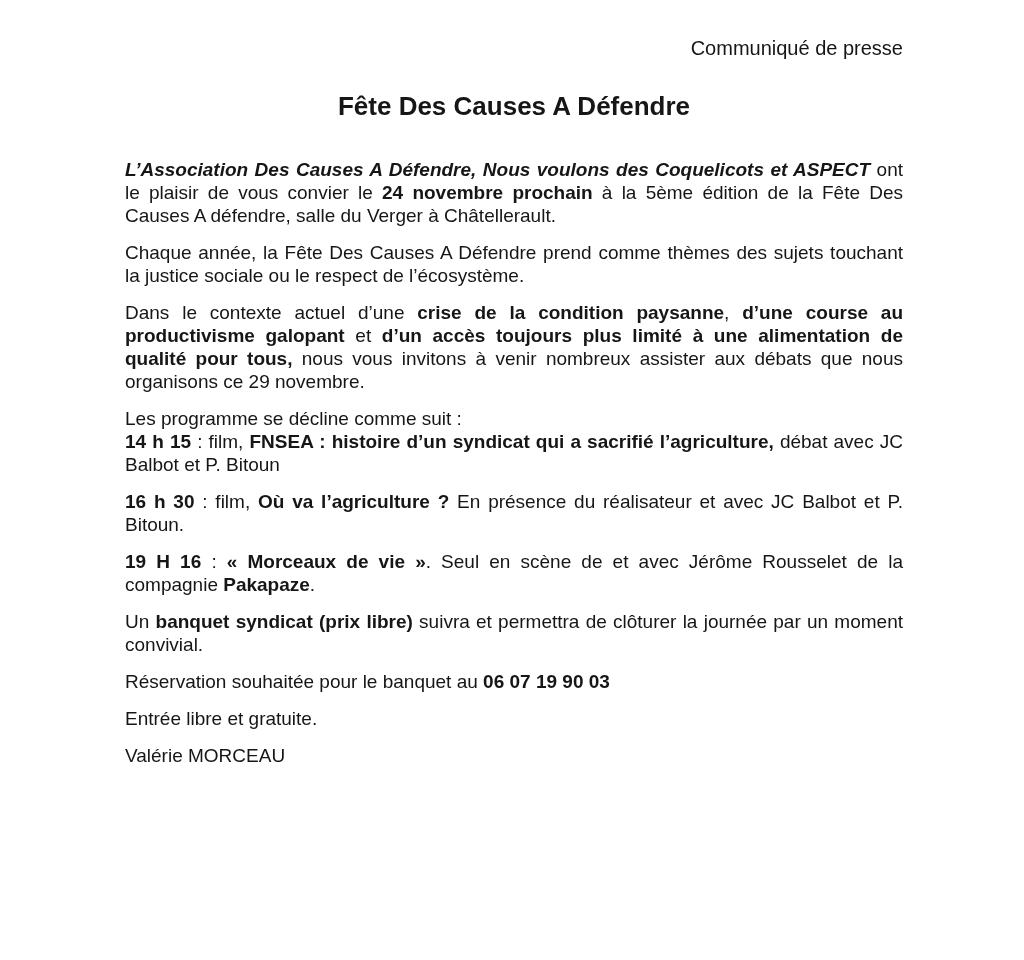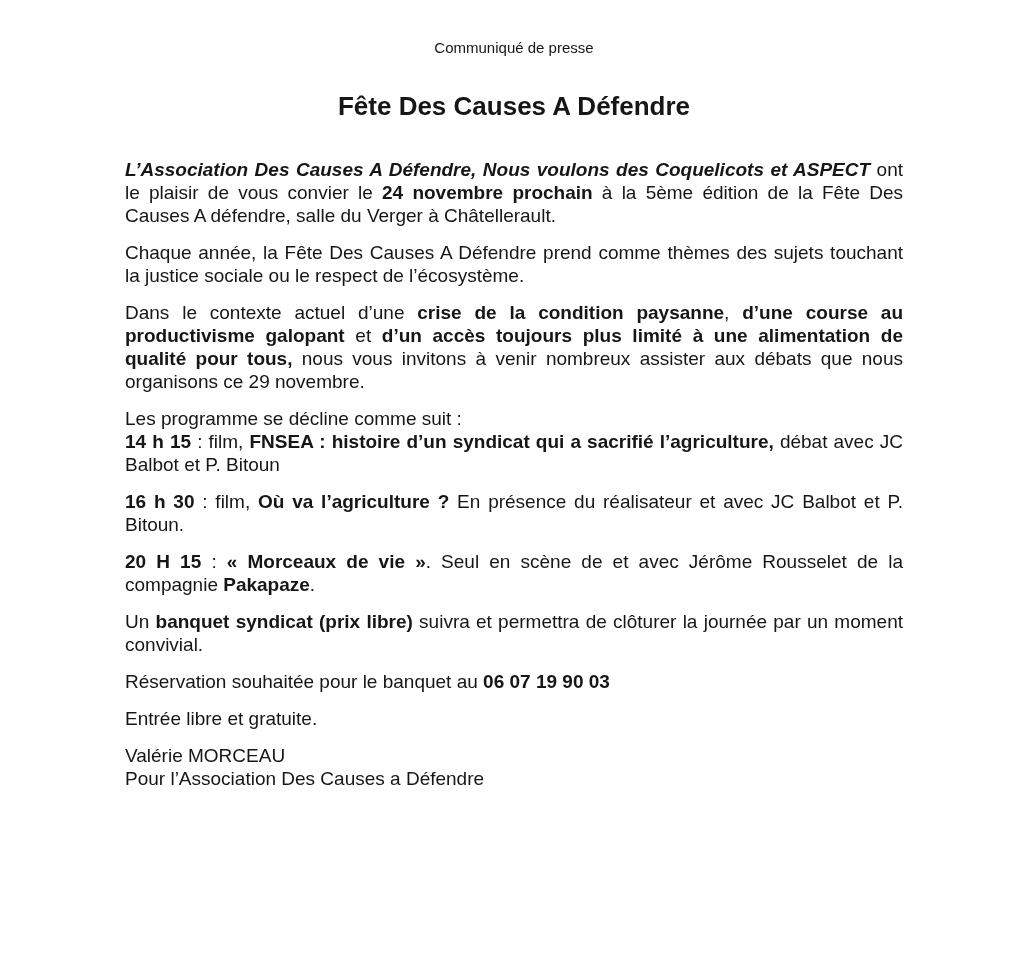--- a/index.html
+++ b/index.html
@@ -14,22 +14,22 @@
     box-sizing: border-box;
     background: #ffffff;
     color: #161616;
     font-family: "Liberation Sans", "DejaVu Sans", sans-serif;
     font-size: 19px;
     line-height: 23px;
     padding: 36px 121px 0 125px;
     overflow: hidden;
   }
   .kicker {
-    text-align: center;
-    font-size: 15px;
+    text-align: right;
+    font-size: 20px;
     line-height: 24px;
     font-weight: normal;
     margin: 0 0 32px 0;
   }
   .title {
     text-align: center;
     font-size: 26px;
     line-height: 28px;
     font-weight: bold;
     margin: 0 0 38px 0;
@@ -55,20 +55,19 @@
     <span class="title-line">Fête Des Causes A Défendre</span>
   </h1>
 
   <div>
       <p class="para"><span class="b i">L’Association Des Causes A Défendre, Nous voulons des Coquelicots et ASPECT</span><span> ont le plaisir de vous convier le </span><span class="b">24 novembre prochain</span><span> à la 5ème édition de la Fête Des Causes A défendre, salle du Verger à Châtellerault.</span></p>
       <p class="para"><span>Chaque année, la Fête Des Causes A Défendre prend comme thèmes des sujets touchant la justice sociale ou le respect de l’écosystème.</span></p>
       <p class="para"><span>Dans le contexte actuel d’une </span><span class="b">crise de la condition paysanne</span><span>, </span><span class="b">d’une course au productivisme galopant</span><span> et </span><span class="b">d’un accès toujours plus limité à une alimentation de qualité pour tous,</span><span> nous vous invitons à venir nombreux assister aux débats que nous organisons ce 29 novembre.</span></p>
       <p class="para no-gap"><span>Les programme se décline comme suit :</span></p>
       <p class="para"><span class="b">14 h 15</span><span> : film, </span><span class="b">FNSEA : histoire d’un syndicat qui a sacrifié l’agriculture,</span><span> débat avec JC Balbot et P. Bitoun</span></p>
       <p class="para"><span class="b">16 h 30</span><span> : film, </span><span class="b">Où va l’agriculture ?</span><span> En présence du réalisateur et avec JC Balbot et P. Bitoun.</span></p>
-      <p class="para"><span class="b">20 H 15</span><span> : </span><span class="b">« Morceaux de vie »</span><span>. Seul en scène de et avec Jérôme Rousselet de la compagnie </span><span class="b">Pakapaze</span><span>.</span></p>
+      <p class="para"><span class="b">19 H 16</span><span> : </span><span class="b">« Morceaux de vie »</span><span>. Seul en scène de et avec Jérôme Rousselet de la compagnie </span><span class="b">Pakapaze</span><span>.</span></p>
       <p class="para"><span>Un </span><span class="b">banquet syndicat (prix libre)</span><span> suivra et permettra de clôturer la journée par un moment convivial.</span></p>
       <p class="para"><span>Réservation souhaitée pour le banquet au </span><span class="b">06 07 19 90 03</span></p>
       <p class="para gap-top"><span>Entrée libre et gratuite.</span></p>
       <p class="para gap-top no-gap"><span>Valérie MORCEAU</span></p>
-      <p class="para"><span>Pour l’Association Des Causes a Défendre</span></p>
     </div>
 </div>
 
 </body></html>

